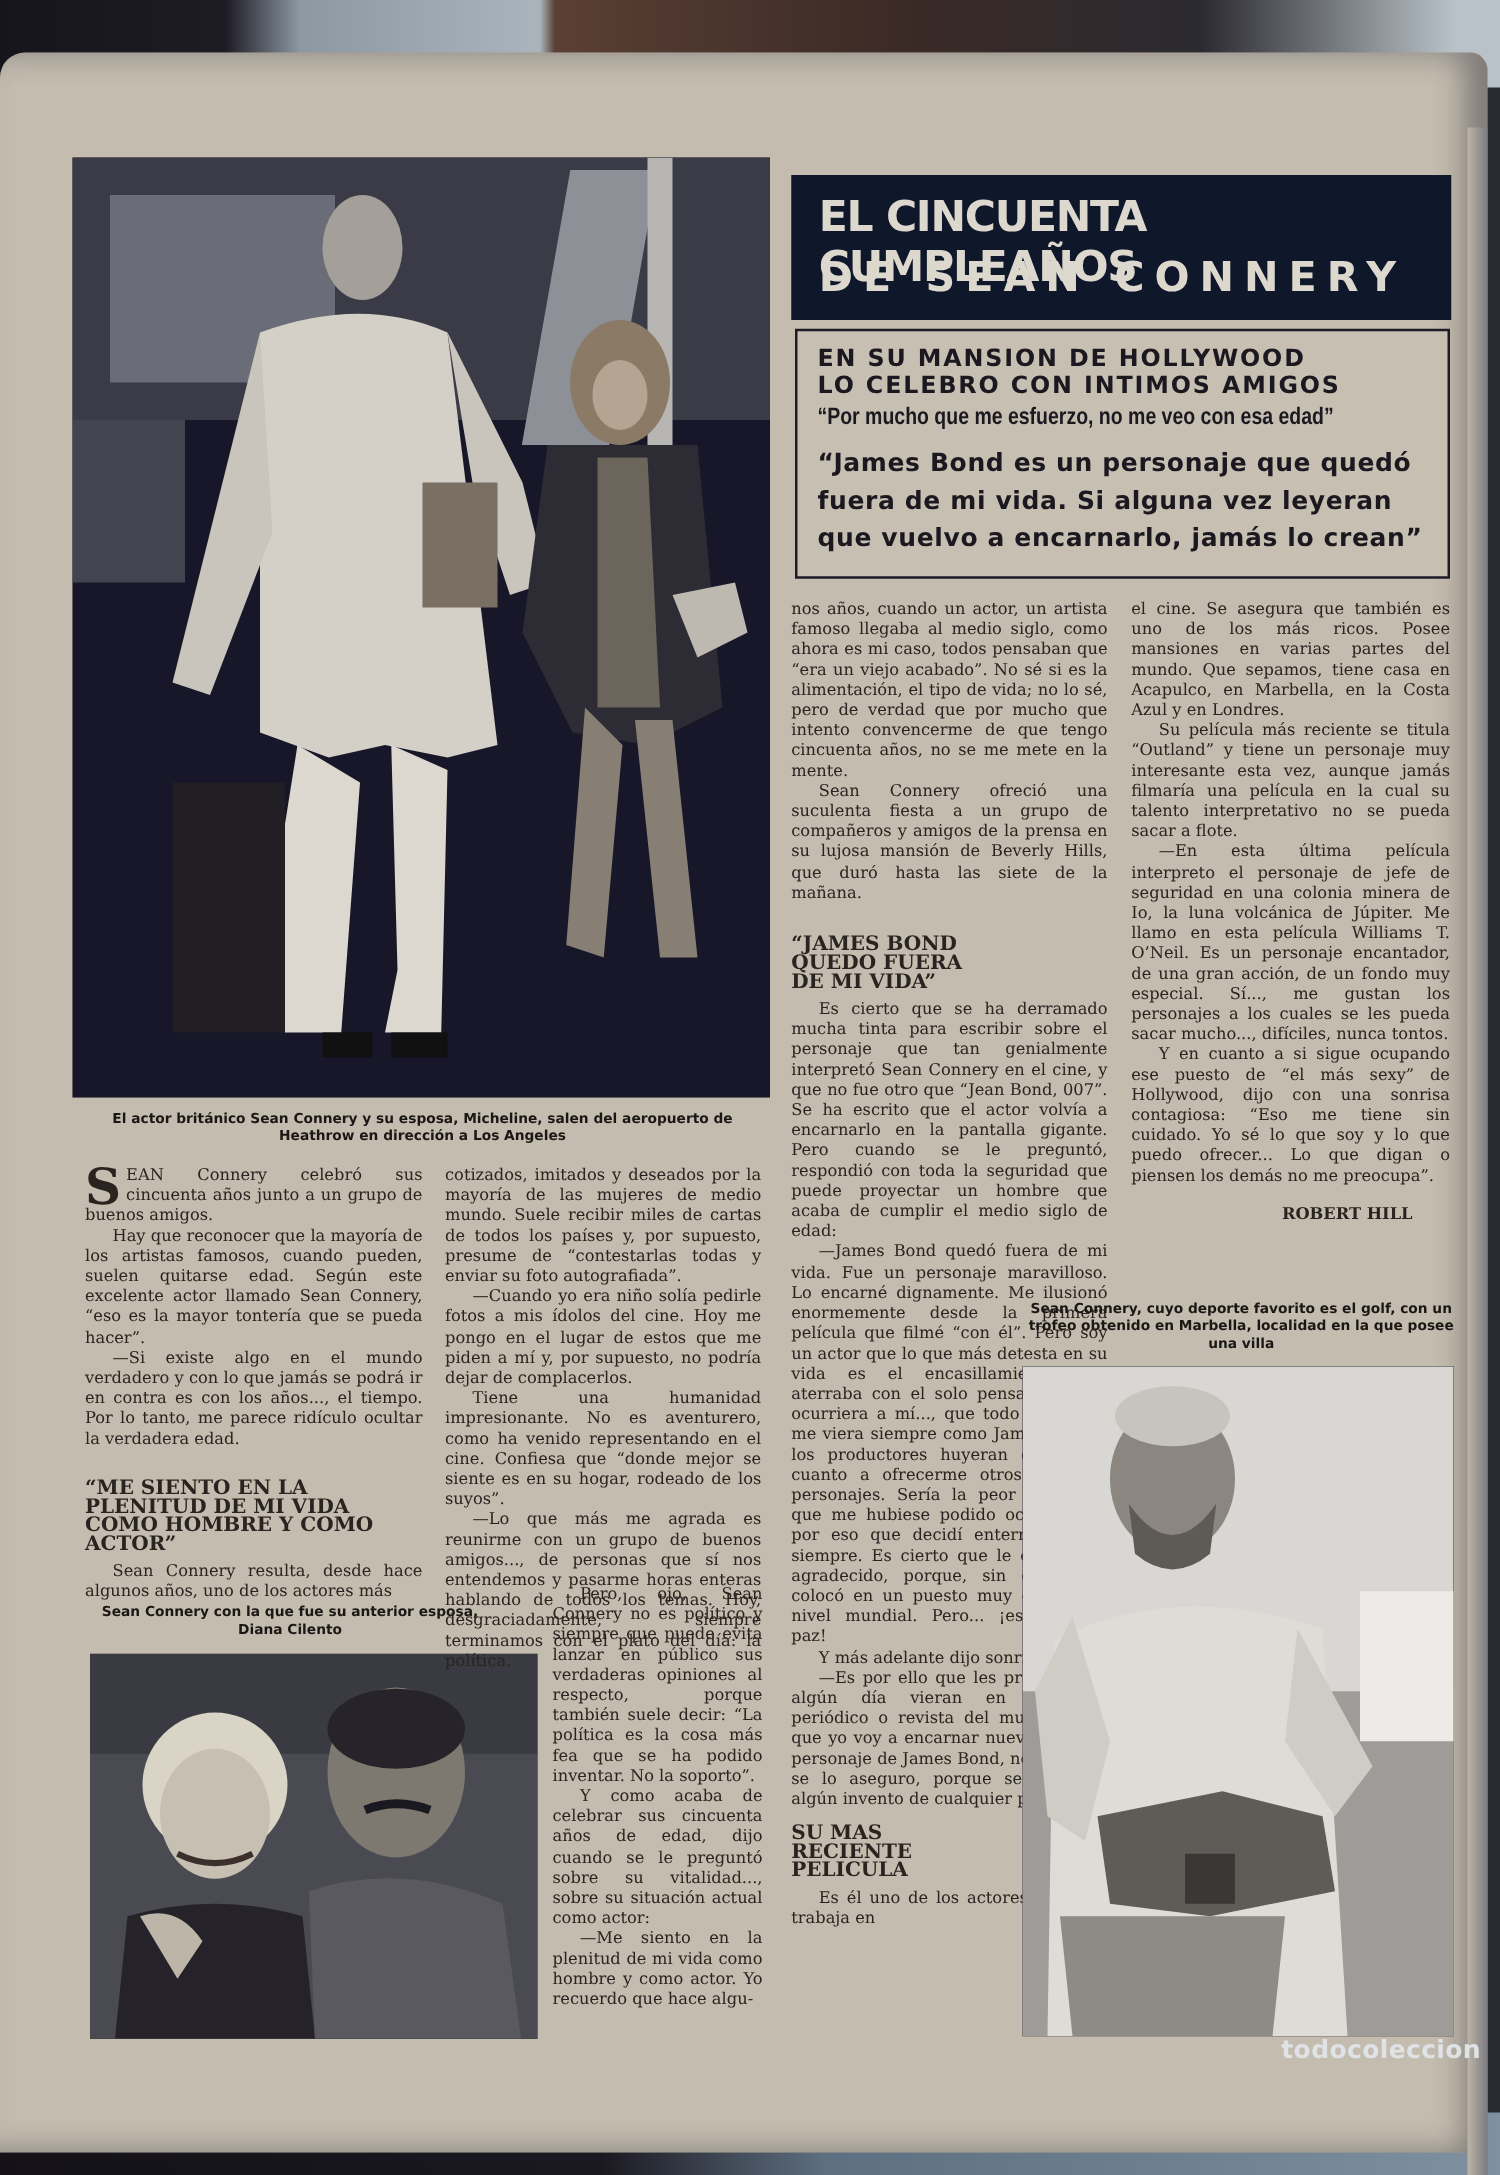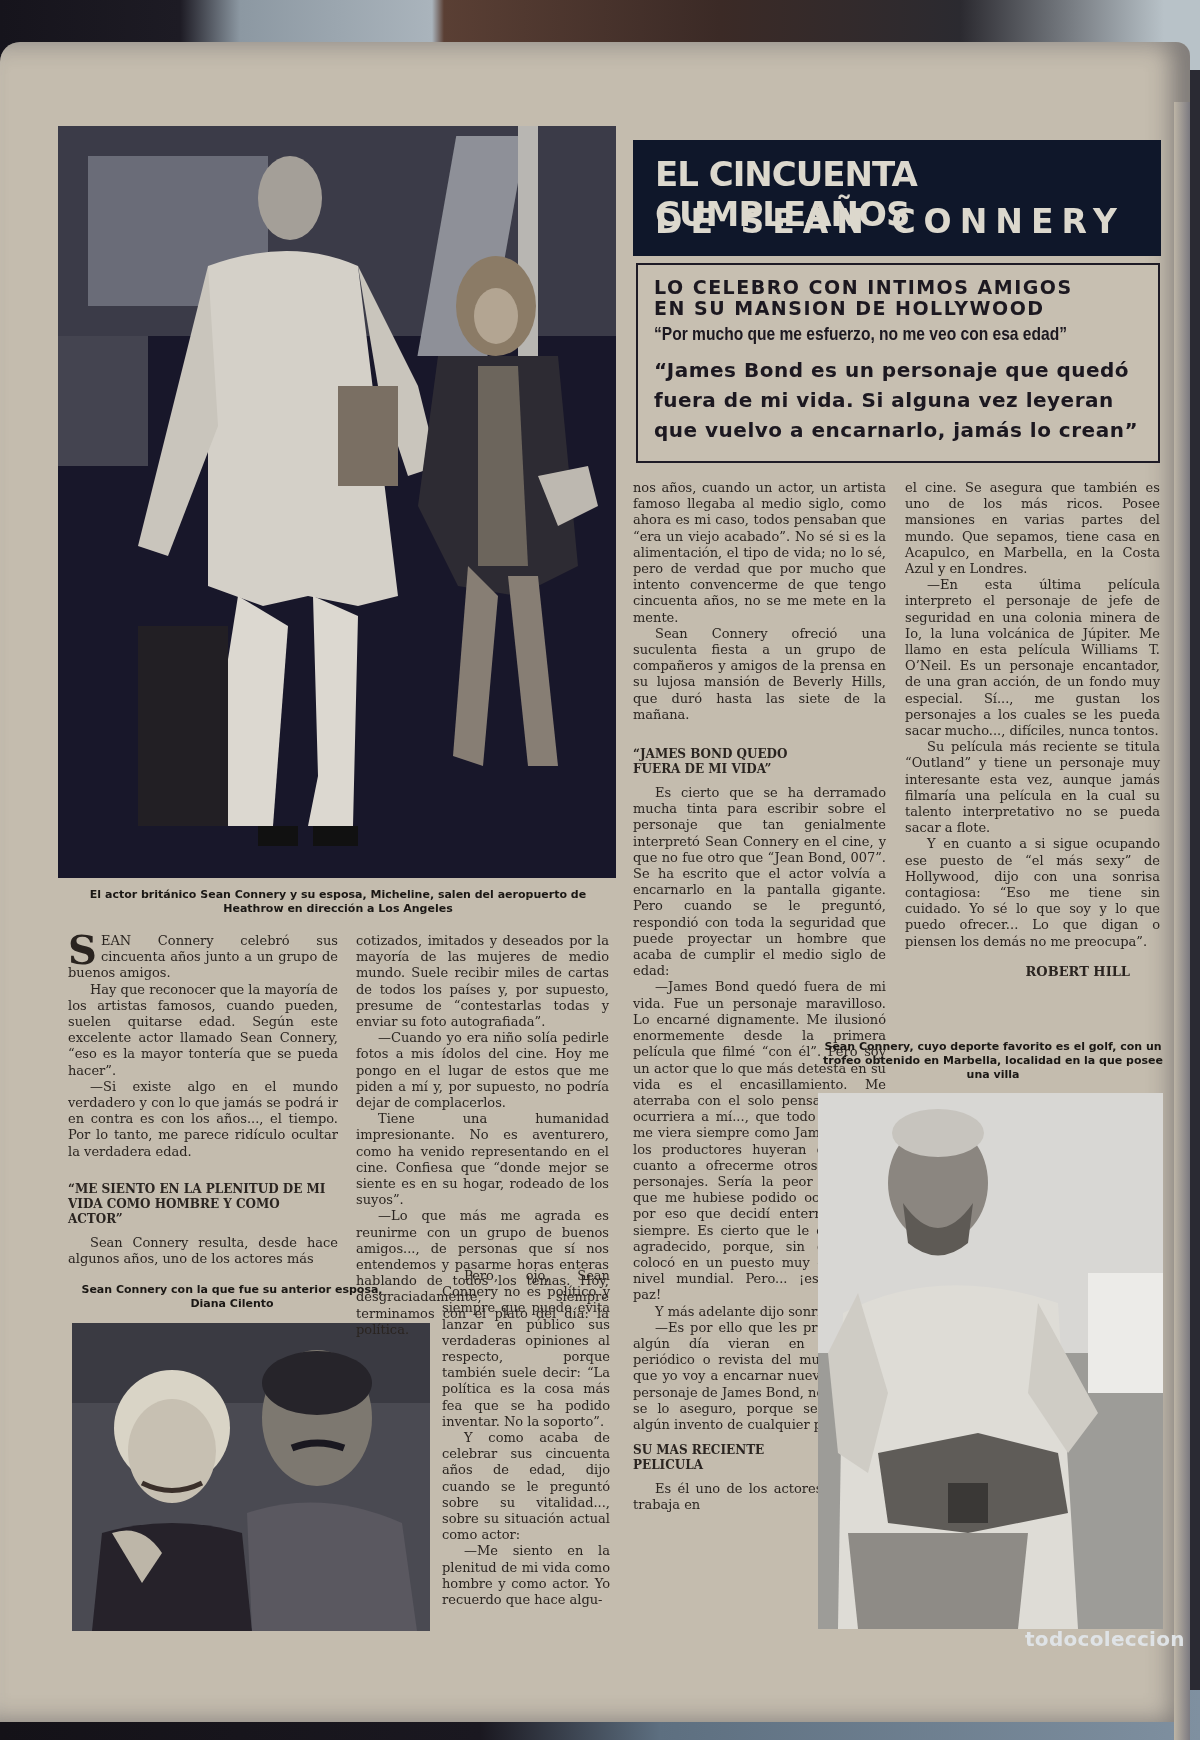--- a/index.html
+++ b/index.html
@@ -14,21 +14,21 @@
   .headline-box{position:absolute;left:633px;top:140px;width:528px;height:116px;background:#0f172a;color:#dcd8cd;font-family:"DejaVu Sans","Liberation Sans",sans-serif;}
   .headline-1{position:absolute;left:22px;top:14px;font-size:34px;font-weight:bold;letter-spacing:-1px;}
   .headline-2{position:absolute;left:22px;top:62px;font-size:33px;font-weight:bold;letter-spacing:8px;}
   .sub-box{position:absolute;left:636px;top:263px;width:520px;height:196px;border:2px solid #1e1b26;background:#c7bfb1;}
   .sub-1{position:absolute;left:16px;top:12px;font-family:"DejaVu Sans","Liberation Sans",sans-serif;font-weight:900;font-size:19px;line-height:21px;letter-spacing:1.5px;color:#1c1820;}
   .sub-quote1{position:absolute;left:16px;top:58px;font-family:"Liberation Sans","DejaVu Sans",sans-serif;font-size:19px;font-weight:bold;transform:scaleX(.82);transform-origin:left;white-space:nowrap;color:#1c1820;}
   .sub-quote2{position:absolute;left:16px;top:90px;width:500px;font-family:"DejaVu Sans","Liberation Sans",sans-serif;font-size:20px;font-weight:bold;line-height:30px;letter-spacing:.5px;color:#1c1820;}
   .col{position:absolute;font-size:13px;line-height:16.2px;text-align:justify;hyphens:manual;}
   .col p{margin:0;text-indent:22px;}
   .col p.noindent{text-indent:0;}
-  .col h3{margin:10px 0 8px 0;font-size:12px;line-height:15px;font-weight:bold;text-align:left;}
+  .col h3{margin:10px 0 8px 0;font-size:16px;line-height:15px;font-weight:bold;text-align:left;}
   .dropcap{float:left;font-size:40px;line-height:30px;font-weight:bold;margin:2px 4px 0 0;}
   .signature{text-align:right;font-weight:bold;margin-top:14px;padding-right:30px;}
   .watermark{position:absolute;left:1025px;top:1627px;font-family:"DejaVu Sans","Liberation Sans",sans-serif;font-weight:bold;font-size:20px;color:#dfe3e6;letter-spacing:.3px;}
 </style>
 </head>
 <body>
 
 <div class="bg-top"></div>
 <div class="bg-bottom"></div>
 
@@ -66,22 +66,22 @@
   </svg>
 </div>
 <div class="caption" style="left:62px;top:888px;width:552px;">El actor británico Sean Connery y su esposa, Micheline, salen del aeropuerto de Heathrow en dirección a Los Angeles</div>
 
 <div class="headline-box">
   <div class="headline-1">EL CINCUENTA CUMPLEAÑOS</div>
   <div class="headline-2">DE SEAN CONNERY</div>
 </div>
 <div class="sub-box">
   <div class="sub-1">
+    <div>EN SU MANSION DE HOLLYWOOD</div>
     <div>LO CELEBRO CON INTIMOS AMIGOS</div>
-    <div>EN SU MANSION DE HOLLYWOOD</div>
   </div>
   <div class="sub-quote1">“Por mucho que me esfuerzo, no me veo con esa edad”</div>
   <div class="sub-quote2">“James Bond es un personaje que quedó fuera de mi vida. Si alguna vez leyeran que vuelvo a encarnarlo, jamás lo crean”</div>
 </div>
 
 <div class="col" style="left:68px;top:933px;width:270px;">
   <p class="noindent"><span class="dropcap">S</span><span>EAN Connery celebró sus cincuenta años junto a un grupo de buenos amigos.</span></p>
   <p>Hay que reconocer que la mayoría de los artistas famosos, cuando pueden, suelen quitarse edad. Según este excelente actor llamado Sean Connery, “eso es la mayor tontería que se pueda hacer”.</p>
   <p>—Si existe algo en el mundo verdadero y con lo que jamás se podrá ir en contra es con los años..., el tiempo. Por lo tanto, me parece ridículo ocultar la verdadera edad.</p>
   <h3 style="margin-top:22px;">“ME SIENTO EN LA PLENITUD DE MI VIDA COMO HOMBRE Y COMO ACTOR”</h3>
@@ -124,22 +124,22 @@
   <p>Es cierto que se ha derramado mucha tinta para escribir sobre el personaje que tan genialmente interpretó Sean Connery en el cine, y que no fue otro que “Jean Bond, 007”. Se ha escrito que el actor volvía a encarnarlo en la pantalla gigante. Pero cuando se le preguntó, respondió con toda la seguridad que puede proyectar un hombre que acaba de cumplir el medio siglo de edad:</p>
   <p>—James Bond quedó fuera de mi vida. Fue un personaje maravilloso. Lo encarné dignamente. Me ilusionó enormemente desde la primera película que filmé “con él”. Pero soy un actor que lo que más detesta en su vida es el encasillamiento. Me aterraba con el solo pensar que me ocurriera a mí..., que todo el mundo me viera siempre como James Bond y los productores huyeran de mí en cuanto a ofrecerme otros tipos de personajes. Sería la peor desgracia que me hubiese podido ocurrir. Fue por eso que decidí enterrarlo para siempre. Es cierto que le estoy muy agradecido, porque, sin duda, me colocó en un puesto muy especial a nivel mundial. Pero... ¡estamos en paz!</p>
   <p>Y más adelante dijo sonriente:</p>
   <p>—Es por ello que les prevengo: si algún día vieran en cualquier periódico o revista del mundo decir que yo voy a encarnar nuevamente al personaje de James Bond, no lo crean, se lo aseguro, porque se trata de algún invento de cualquier periodista.</p>
   <h3 style="width:150px;">SU MAS RECIENTE PELICULA</h3>
   <p>Es él uno de los actores que más trabaja en</p>
 </div>
 
 <div class="col" style="left:905px;top:480px;width:255px;">
   <p class="noindent">el cine. Se asegura que también es uno de los más ricos. Posee mansiones en varias partes del mundo. Que sepamos, tiene casa en Acapulco, en Marbella, en la Costa Azul y en Londres.</p>
+  <p>Su película más reciente se titula “Outland” y tiene un personaje muy interesante esta vez, aunque jamás filmaría una película en la cual su talento interpretativo no se pueda sacar a flote.</p>
   <p>—En esta última película interpreto el personaje de jefe de seguridad en una colonia minera de Io, la luna volcánica de Júpiter. Me llamo en esta película Williams T. O’Neil. Es un personaje encantador, de una gran acción, de un fondo muy especial. Sí..., me gustan los personajes a los cuales se les pueda sacar mucho..., difíciles, nunca tontos.</p>
-  <p>Su película más reciente se titula “Outland” y tiene un personaje muy interesante esta vez, aunque jamás filmaría una película en la cual su talento interpretativo no se pueda sacar a flote.</p>
   <p>Y en cuanto a si sigue ocupando ese puesto de “el más sexy” de Hollywood, dijo con una sonrisa contagiosa: “Eso me tiene sin cuidado. Yo sé lo que soy y lo que puedo ofrecer... Lo que digan o piensen los demás no me preocupa”.</p>
   <div class="signature">ROBERT HILL</div>
 </div>
 
 <div class="caption" style="left:818px;top:1040px;width:350px;">Sean Connery, cuyo deporte favorito es el golf, con un trofeo obtenido en Marbella, localidad en la que posee una villa</div>
 <div class="photo" style="left:818px;top:1093px;width:345px;height:536px;">
   <svg viewBox="0 0 345 536" preserveAspectRatio="none">
     <rect width="345" height="536" fill="#d8d7d4"></rect>
     <rect x="0" y="260" width="345" height="276" fill="#9d9c98"></rect>
     <rect x="270" y="180" width="75" height="120" fill="#ecebe8"></rect>

